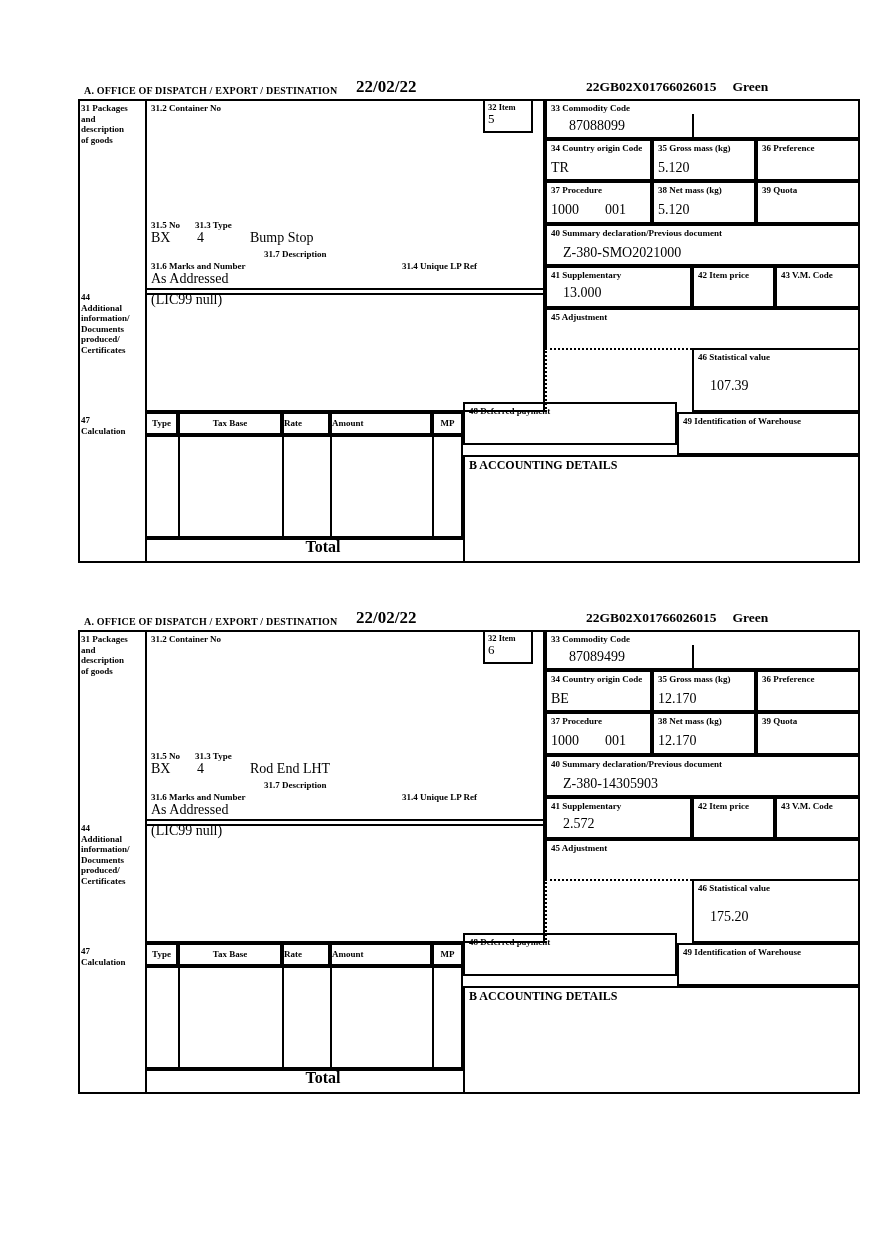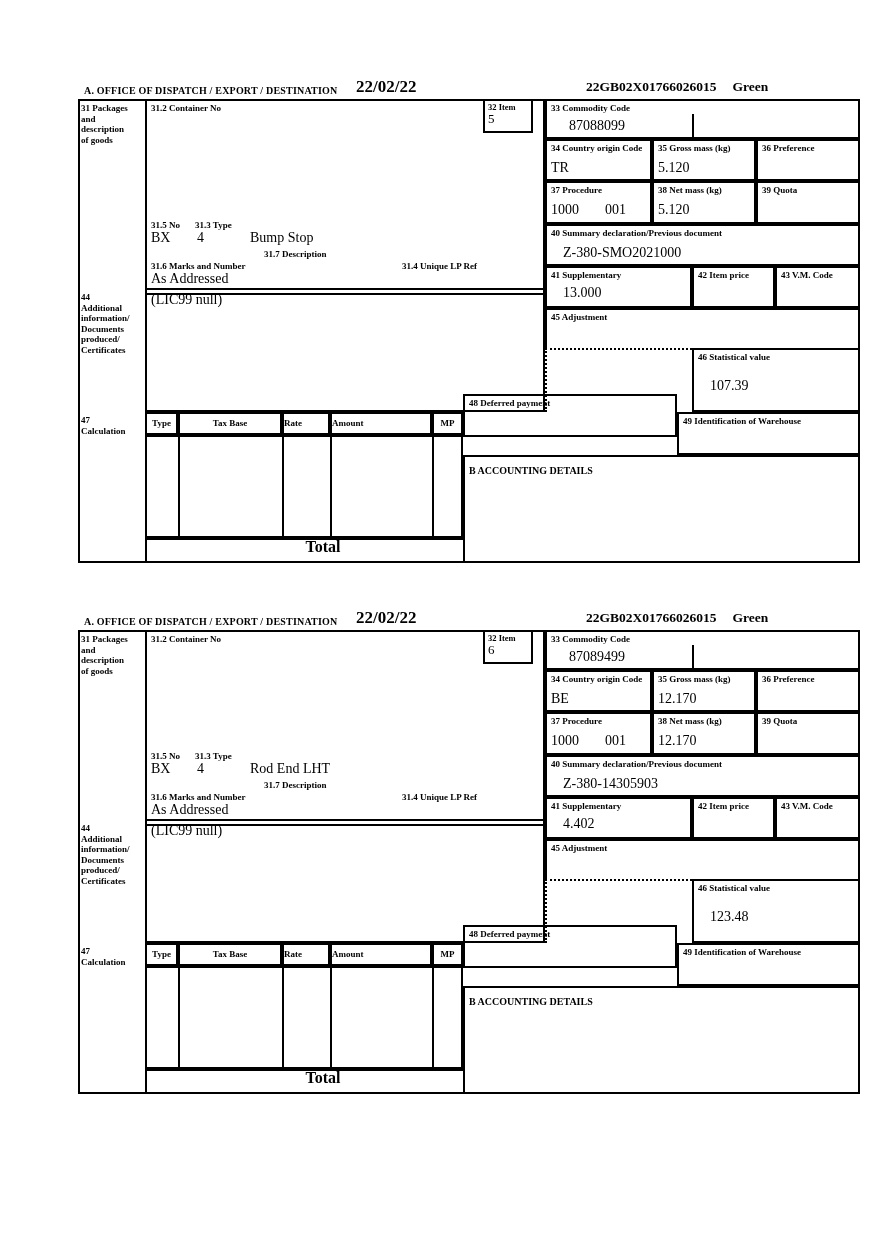--- a/index.html
+++ b/index.html
@@ -74,24 +74,24 @@
   .c3{left:204px;width:48px;}
   .c4{left:252px;width:102px;}
   .c5{left:354px;width:31px;}
   .t-center{text-align:center;}
   .t-right{text-align:left;padding-right:20px;}
   .cbody{left:67px;top:348px;width:318px;height:103px;}
   .cv{top:348px;width:2px;height:103px;background:#000;}
   .cv1{left:100px;} .cv2{left:204px;} .cv3{left:252px;} .cv4{left:354px;}
   .total-line{left:67px;top:451px;width:318px;height:2px;background:#000;}
   .total-text{left:100px;top:455px;width:290px;text-align:center;font-size:16px;font-weight:bold;}
-  .b48{left:385px;top:307px;width:214px;height:43px;}
+  .b48{left:385px;top:315px;width:214px;height:43px;}
   .b49{left:599px;top:325px;width:183px;height:43px;}
   .bacct{left:385px;top:368px;width:397px;height:108px;}
-  .bacct .lab{font-size:10px;top:9px;}
+  .bacct .lab{font-size:12px;top:3px;}
 </style>
 </head>
 <body>
 
 <div class="section sec0">
   <div class="abs lb hdr-office">A.  OFFICE OF DISPATCH / EXPORT / DESTINATION</div>
   <div class="abs lb hdr-date">22/02/22</div>
   <div class="abs lb hdr-mrn"><span>22GB02X01766026015</span><span class="hdr-routing">Green</span></div>
 
   <div class="bx outer"></div>
@@ -286,36 +286,36 @@
     <div class="lab lb">39 Quota</div>
   </div>
 
   <div class="bx b40">
     <div class="lab lb">40 Summary declaration/Previous document</div>
     <div class="abs vl v40">Z-380-14305903</div>
   </div>
 
   <div class="bx b41">
     <div class="lab lb">41 Supplementary</div>
-    <div class="abs vl v41">4.402</div>
+    <div class="abs vl v41">2.572</div>
   </div>
   <div class="bx b42">
     <div class="lab lb">42 Item price</div>
   </div>
   <div class="bx b43">
     <div class="lab lb">43 V.M. Code</div>
   </div>
 
   <div class="bx b45">
     <div class="lab lb">45 Adjustment</div>
   </div>
   <div class="abs dotted45"></div>
   <div class="bx b46">
     <div class="lab lb">46 Statistical value</div>
-    <div class="abs vl v46">123.48</div>
+    <div class="abs vl v46">175.20</div>
   </div>
 
   <div class="bx b44">
     <div class="abs vl">(LIC99 null)</div>
   </div>
 
   <div class="bx abs ch c1">
       <div class="lb t-center">Type</div>
     </div>
   <div class="bx abs ch c2">

